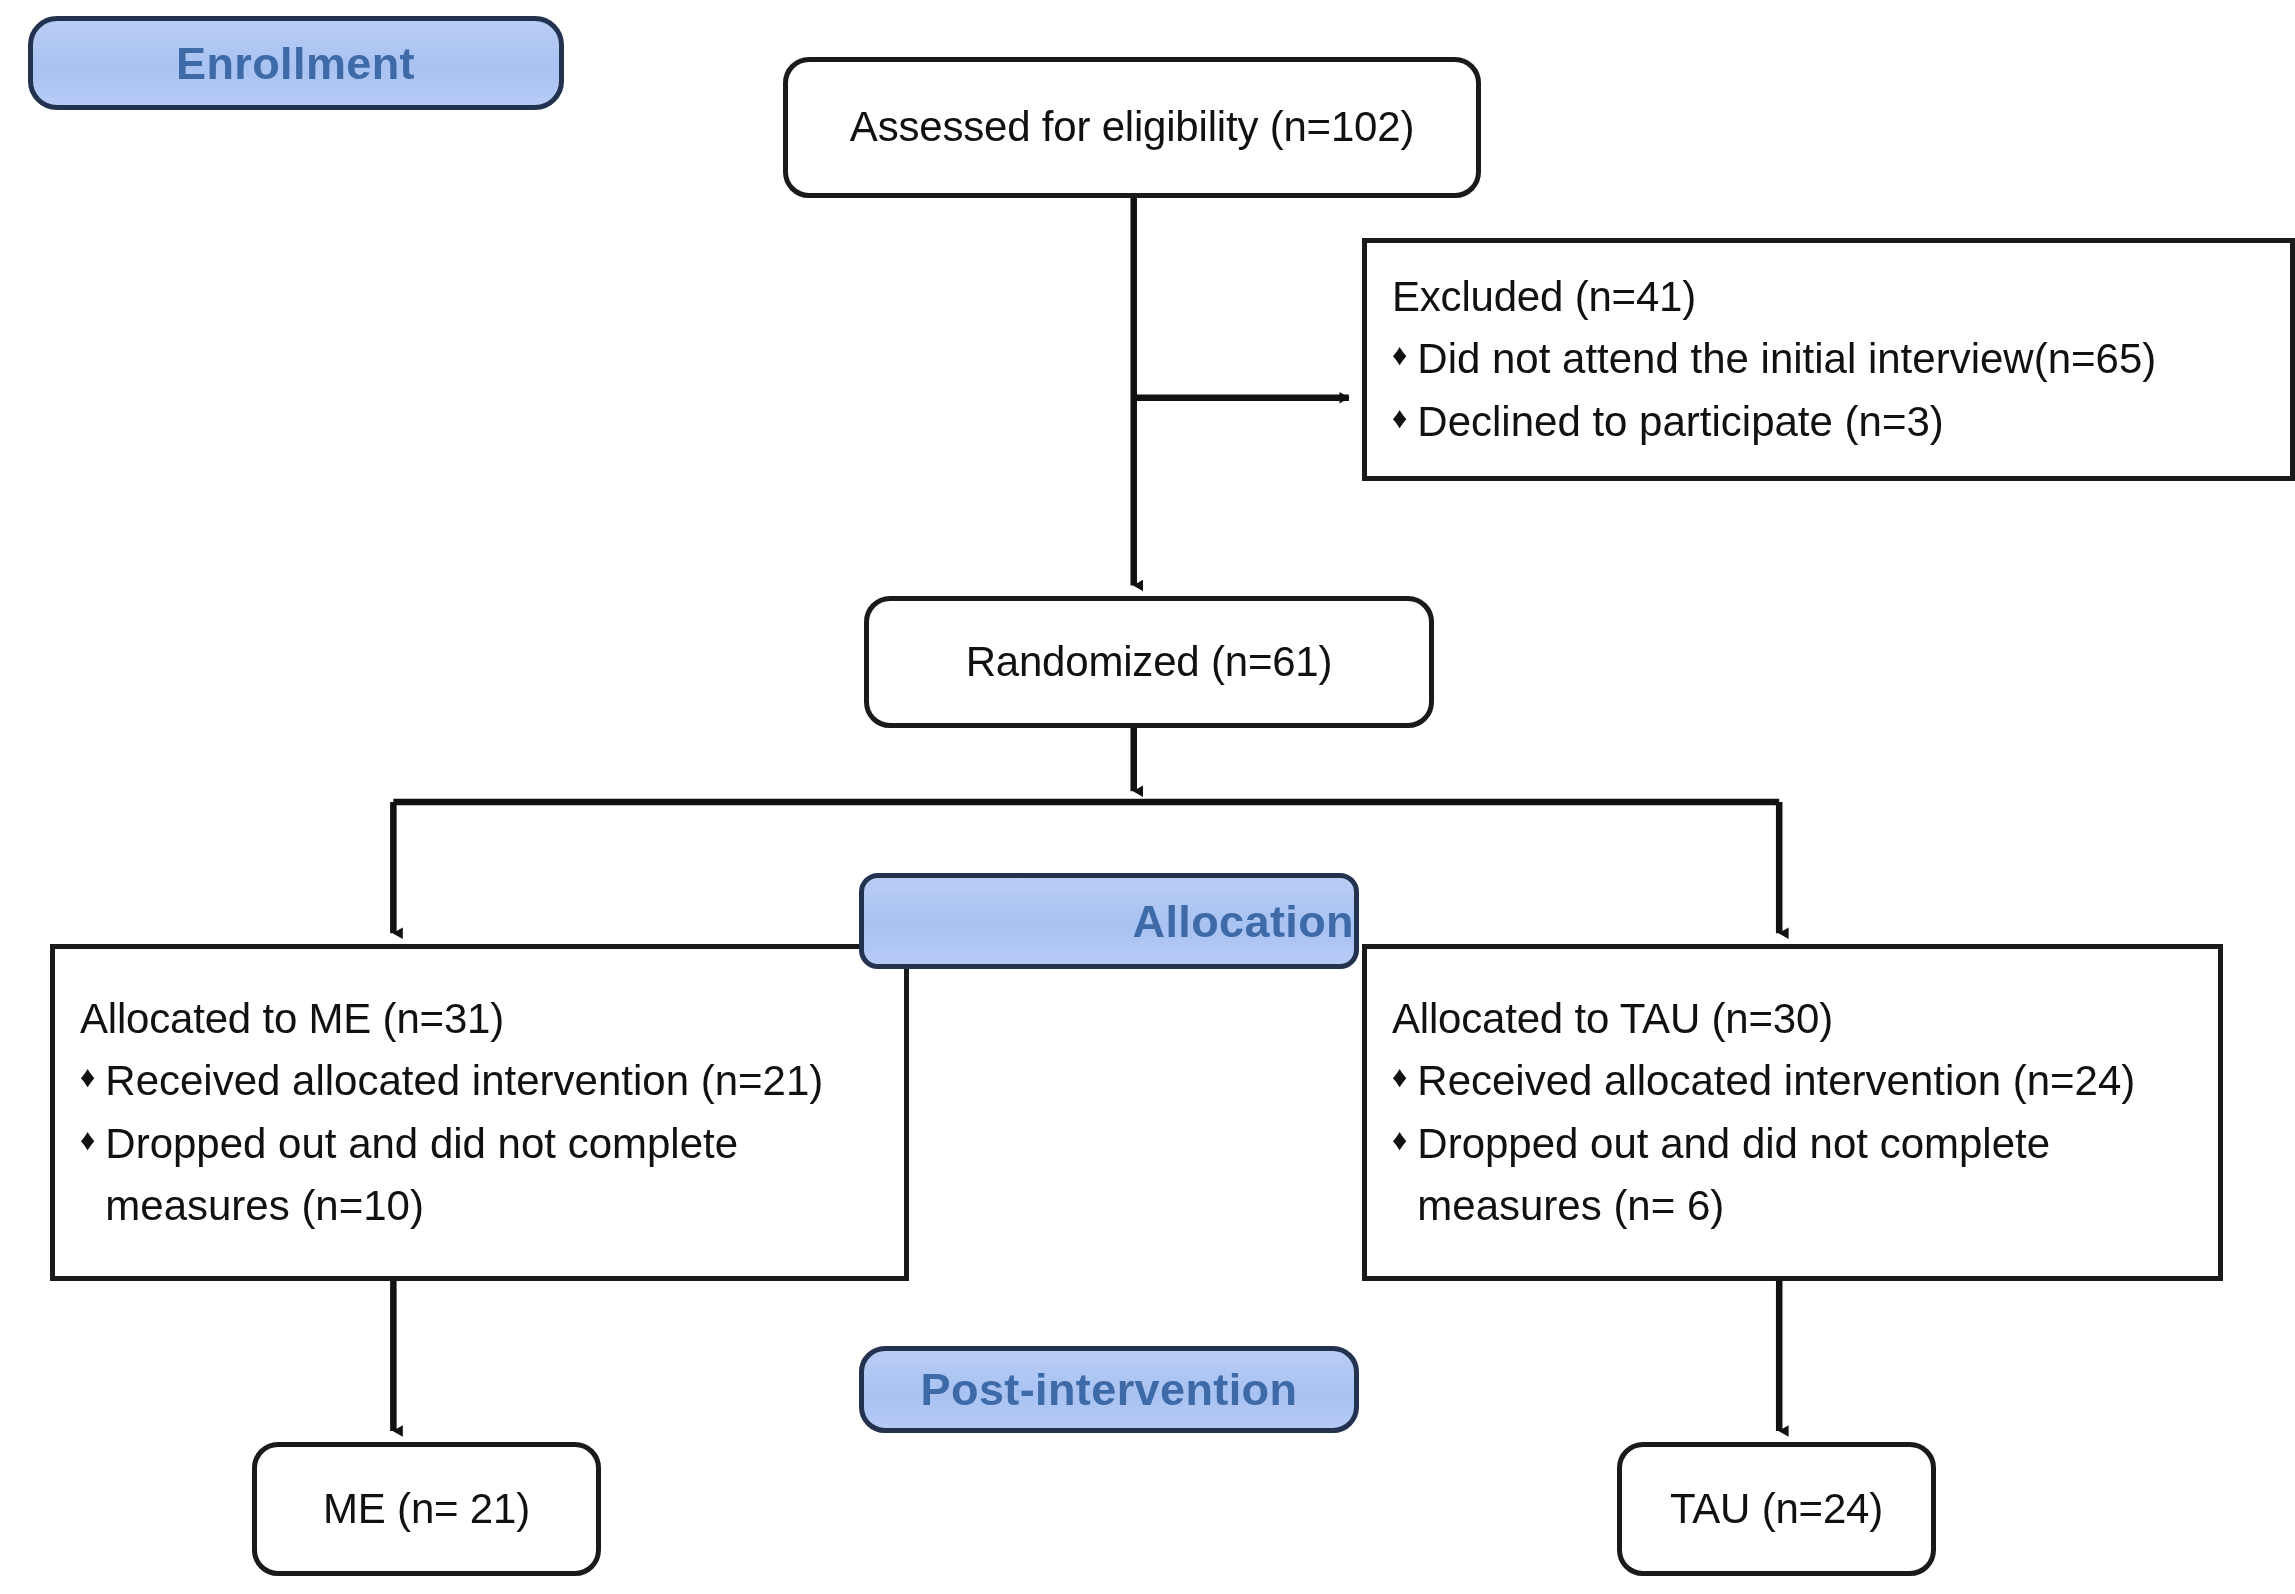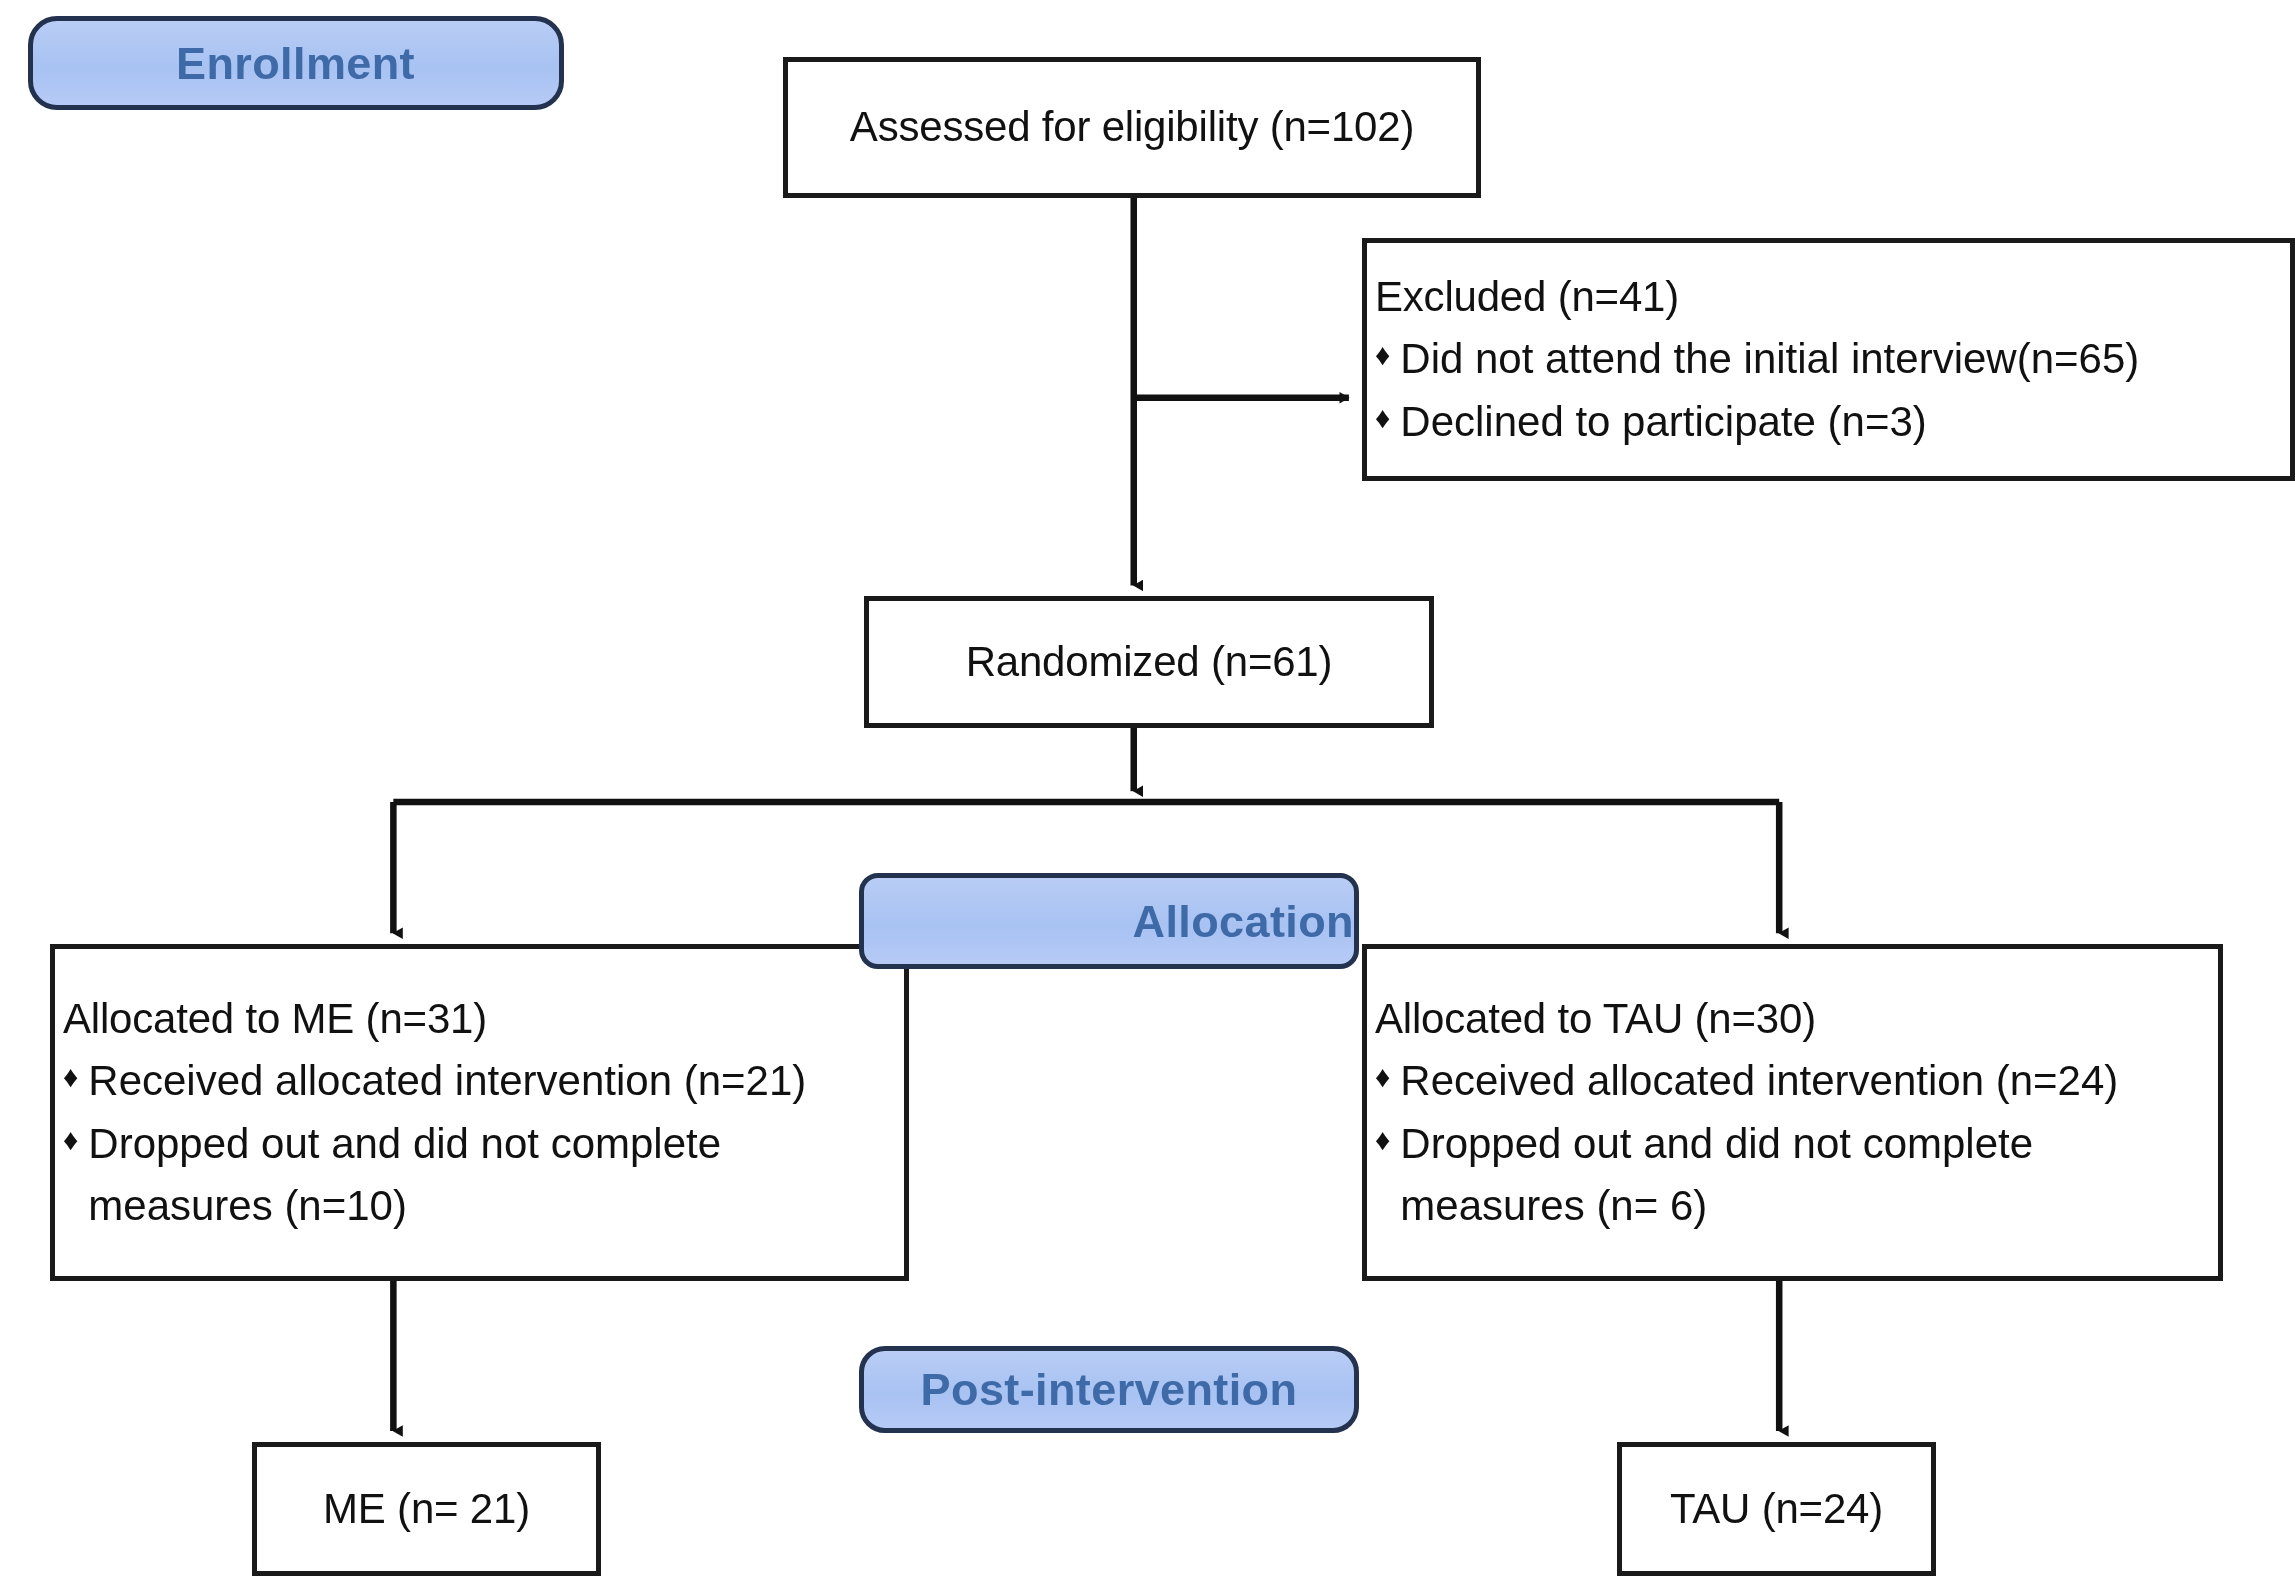--- a/index.html
+++ b/index.html
@@ -37,23 +37,24 @@
   }
   .node .line {
     font-size: 42px;
     line-height: 1.48;
     letter-spacing: -0.2px;
     white-space: nowrap;
   }
   .node.center {
     align-items: center;
     text-align: center;
+    border-radius: 26px;
   }
   .node.left-align {
-    padding-left: 8px;
+    padding-left: 25px;
     padding-right: 13px;
     align-items: flex-start;
     text-align: left;
   }
   .bullet-line {
     display: flex;
     align-items: flex-start;
     font-size: 42px;
     line-height: 1.48;
   }

